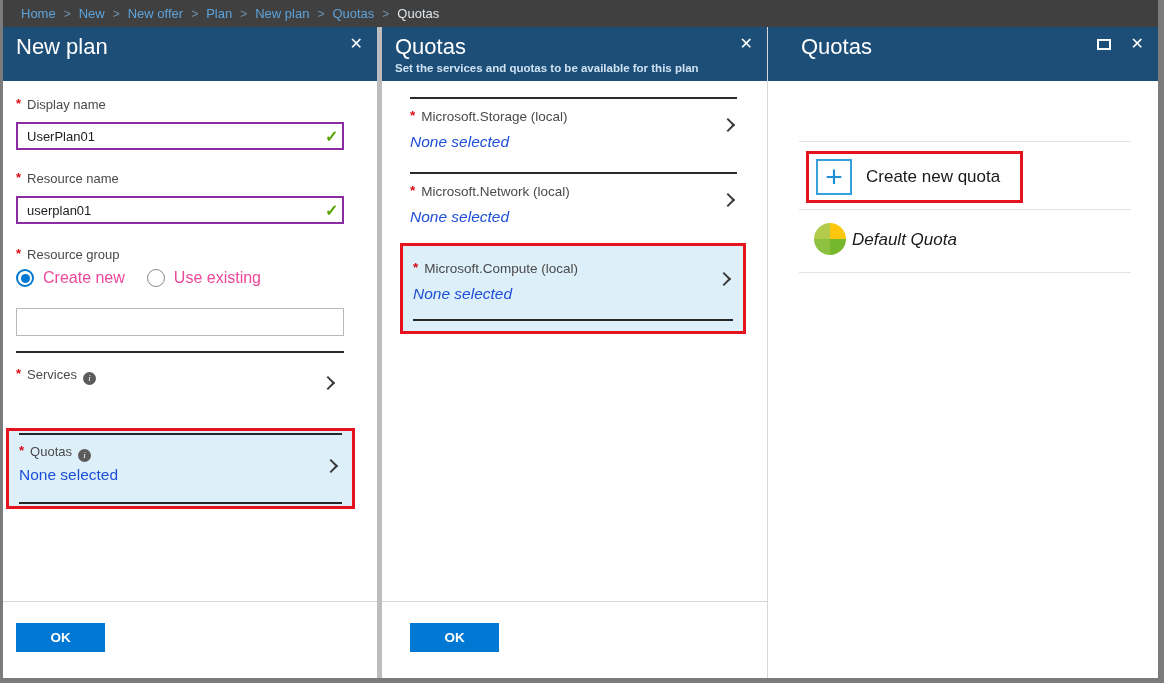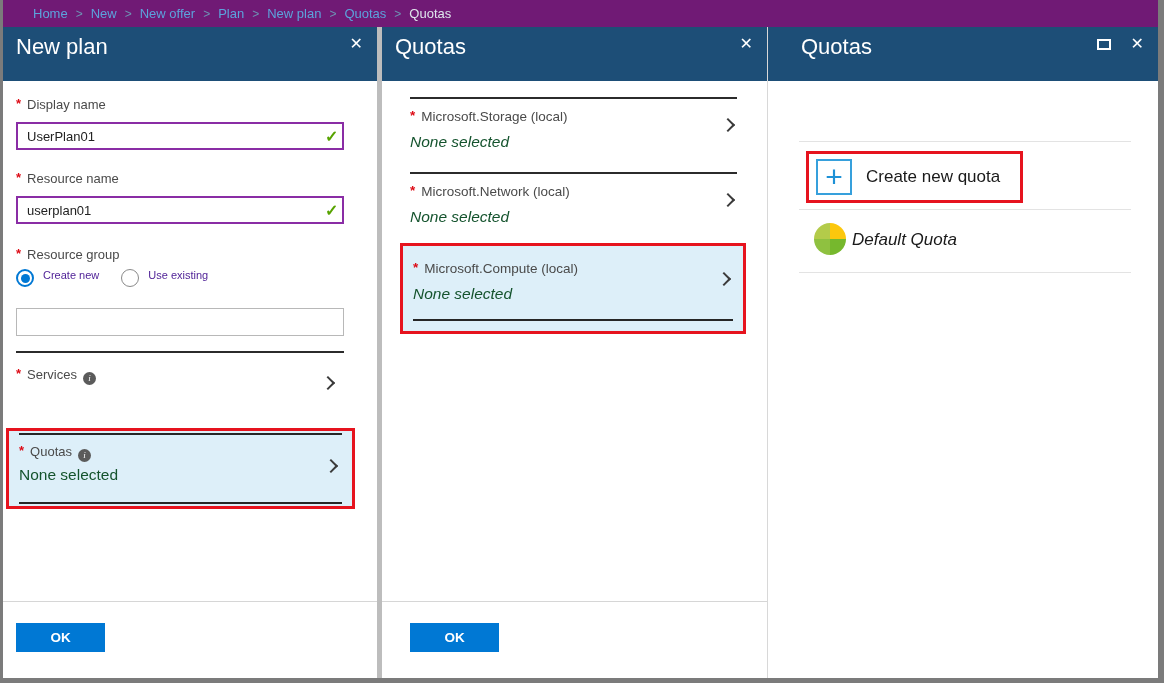--- a/index.html
+++ b/index.html
@@ -5,22 +5,22 @@
   * { margin:0; padding:0; box-sizing:border-box; }
   body { font-family:"Liberation Sans", sans-serif; background:#fff; }
   .screen { position:relative; width:1164px; height:683px; background:#fff; overflow:hidden; }
 
   
   .frame-left  { position:absolute; left:0; top:0; bottom:0; width:3px; background:#7b7b7b; }
   .frame-right { position:absolute; right:0; top:0; bottom:0; width:6px; background:#7b7b7b; }
   .frame-bottom{ position:absolute; left:0; right:0; bottom:0; height:5px; background:#7b7b7b; }
 
   
-  .topbar { position:absolute; left:3px; right:6px; top:0; height:27px; background:#701a75;
-            display:flex; align-items:center; padding-left:30px; font-size:13px; white-space:nowrap; }
+  .topbar { position:absolute; left:3px; right:6px; top:0; height:27px; background:#404040;
+            display:flex; align-items:center; padding-left:18px; font-size:13px; white-space:nowrap; }
   .crumb { color:#5ca3dc; cursor:pointer; }
   .crumb-sep { color:#6d94b4; margin:0 8px; font-size:12px; }
   .crumb-current { color:#dfe6ec; }
 
   
   .blade { position:absolute; top:27px; bottom:5px; background:#fff; }
   .blade1 { left:3px;   width:374px; }
   .blade2 { left:382px; width:385px; }
   .blade3 { left:767px; width:391px; border-left:1px solid #d8d8d8; }
   .blade-gap { position:absolute; left:377px; top:27px; bottom:5px; width:5px; background:#bdbdbd; }
@@ -39,31 +39,31 @@
   .info-icon { width:13px; height:13px; border-radius:50%; background:#5b5b5b; color:#fff;
                display:inline-flex; align-items:center; justify-content:center;
                font-size:9px; font-style:italic; font-family:"Liberation Serif",serif; position:relative; top:2px; }
   .info-icon::after { content:"i"; }
 
   .tinput { position:absolute; width:328px; height:28px; border:2px solid #8a2da5; background:#fff;
             font-size:13px; color:#222; padding:0 26px 0 9px; font-family:inherit; }
   .tinput.plain { border:1px solid #b8b8b8; padding-right:9px; }
   .check { position:absolute; color:#57a300; font-size:16px; font-weight:bold; }
 
-  .radio-row { position:absolute; display:flex; align-items:flex-start; font-size:11px; color:#4c1d95; }
+  .radio-row { position:absolute; display:flex; align-items:flex-end; font-size:16px; color:#ec4899; }
   .radio { width:18px; height:18px; border-radius:50%; display:flex; align-items:center; justify-content:center; margin-right:9px; }
   .radio.sel { border:2px solid #0078d4; }
   .radio.unsel { border:1.5px solid #8a8a8a; }
   .radio .dot { width:9px; height:9px; border-radius:50%; background:#0078d4; }
 
   .divider-dark  { position:absolute; height:2px; background:#2b2b2b; }
   .divider-light { position:absolute; height:1px; background:#d6d6d6; }
   .divider-soft  { position:absolute; height:1px; background:#e3e3e3; }
 
-  .picker-value { position:absolute; font-size:15.5px; color:#14532d; }
+  .picker-value { position:absolute; font-size:15.5px; color:#1d4ed8; }
   .picker-value.italic { font-style:italic; }
   .chev { position:absolute; width:10px; height:10px; border-top:2px solid #3a3a3a; border-right:2px solid #3a3a3a;
           transform:rotate(45deg); cursor:pointer; }
 
   .callout { position:absolute; border:3px solid #e6131e; }
   .callout.filled { background:#ddeff9; }
   .in-dark { position:absolute; left:10px; right:10px; height:2px; background:#262626; }
 
   .okbtn { position:absolute; width:89px; height:29px; background:#0078d4; color:#fff;
            font-size:13.5px; font-weight:bold; display:flex; align-items:center; justify-content:center; cursor:pointer; }
@@ -155,20 +155,21 @@
       <div class="divider-light" style="left:0; top:520px; width:374px;"></div>
       <div class="okbtn" style="left:13px; top:542px;">OK</div>
     </div>
   </div>
 
   <div class="blade-gap"></div>
 
   <div class="blade blade2">
     <div class="blade-header">
       <div class="blade-title">Quotas</div>
+      <div class="blade-sub">Set the services and quotas to be available for this plan</div>
       <span class="hdr-close">✕</span>
     </div>
     <div class="blade-body">
 
       <div class="divider-dark" style="left:28px; top:16px; width:327px;"></div>
 
       <div class="flabel" style="left:28px; top:28px; font-size:13.5px;">
         <span class="req">*</span>
         <span>Microsoft.Storage (local)</span>
       </div>

